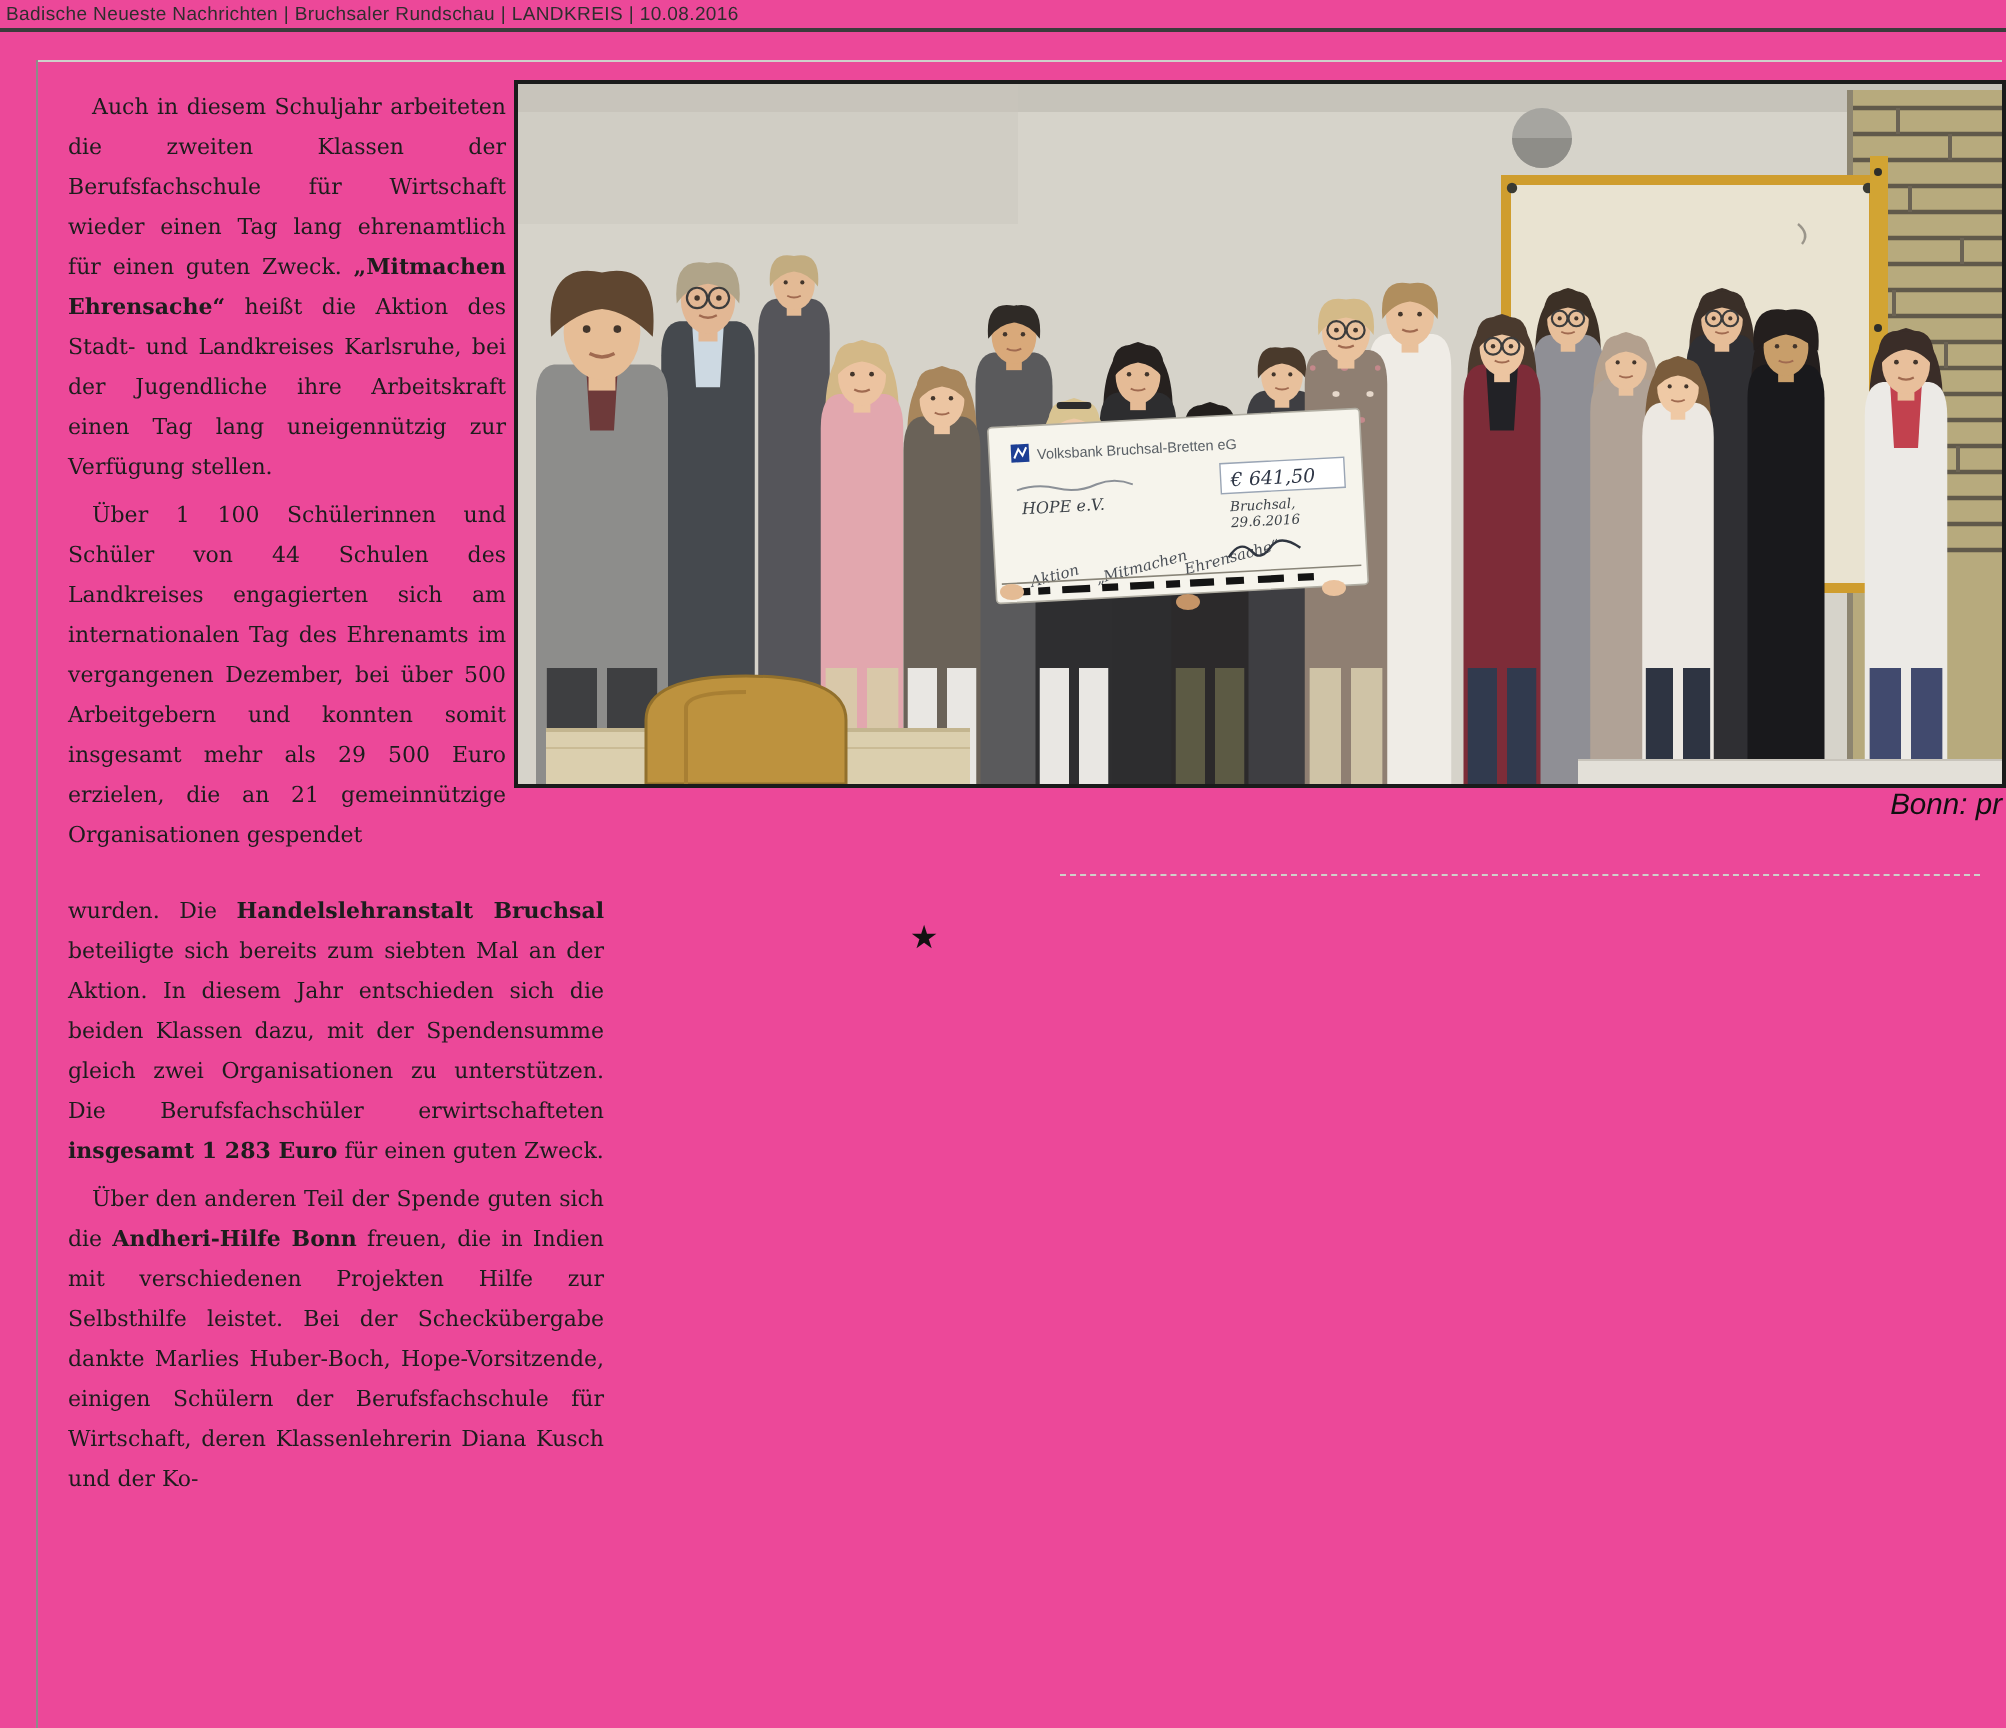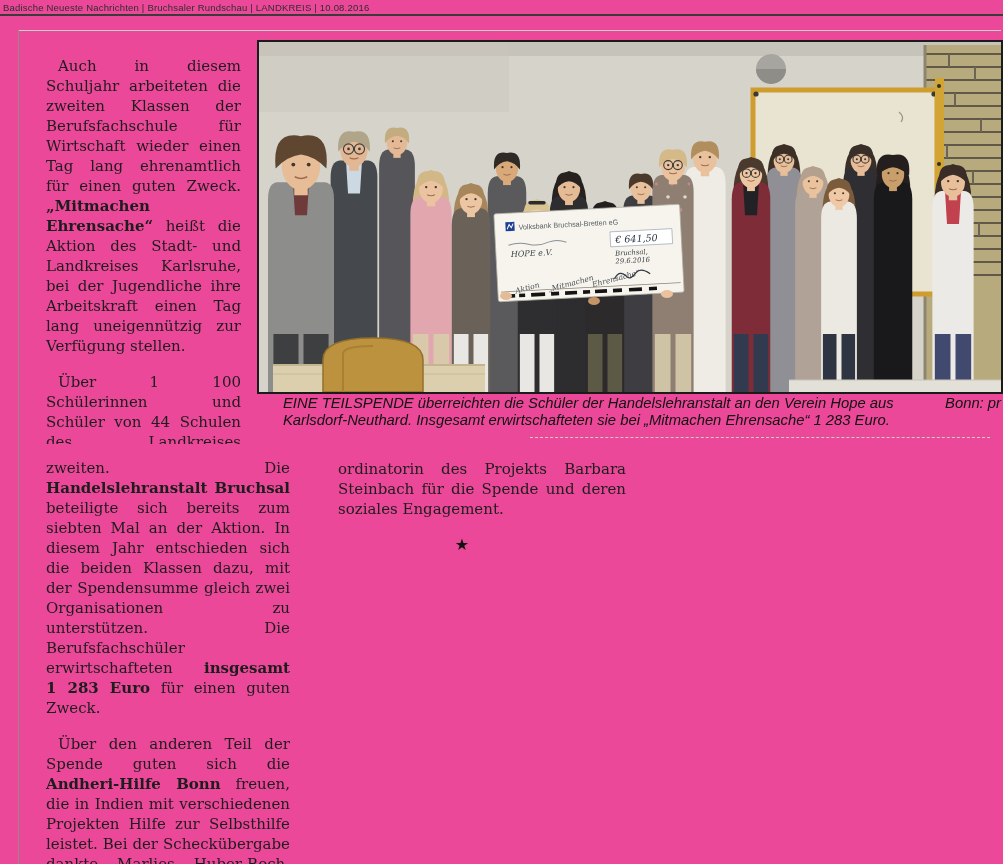--- a/index.html
+++ b/index.html
@@ -6,21 +6,21 @@
   .page{position:relative;width:1003px;height:864px;background:#ec4899;overflow:hidden;
         font-family:"DejaVu Serif",serif;color:#1d1d1d;}
   .masthead{position:absolute;left:3px;top:2px;font-family:"Liberation Sans",sans-serif;
             font-size:9.5px;color:#2e2e2e;letter-spacing:.2px;white-space:nowrap;}
   .masthead-rule{position:absolute;left:0;top:14px;width:1003px;height:2px;background:#3b3b3b;}
   .article-topline{position:absolute;left:18px;top:30px;width:983px;height:1px;background:#cfcfcb;}
   .article-leftline{position:absolute;left:18px;top:30px;width:1px;height:834px;background:#8c8c88;}
   .col1-top{position:absolute;left:30px;top:40px;width:227px;height:404px;overflow:hidden;}
   .col1-bottom{position:absolute;left:30px;top:442px;width:276px;height:422px;overflow:hidden;}
   .col2{position:absolute;left:322px;top:443px;width:320px;}
-  p.para{margin:16px;font-size:15px;line-height:20px;text-align:justify;
+  p.para{margin:4px;font-size:11px;line-height:20px;text-align:justify;
          -webkit-hyphens:auto;hyphens:auto;}
   p.indent{text-indent:12px;}
   .byline{margin-top:-20px;font-size:15px;line-height:20px;text-align:right;}
   .star-row{width:280px;margin-top:16px;text-align:center;font-size:16px;color:#111;}
   .photo-wrap{position:absolute;left:257px;top:40px;width:742px;height:350px;
               border:2px solid #1b1b1b;background:#d6d3ca;}
   .photo-wrap svg{display:block;}
   .caption{position:absolute;left:283px;top:395px;width:718px;
            font-family:"Liberation Sans",sans-serif;font-style:italic;
            font-size:14.8px;line-height:16.8px;color:#101010;}
@@ -397,27 +397,25 @@
         <path d="M64 350 L64 318 Q64 296 114 296 Q164 296 164 318 L164 350 Z" fill="#bd923e" stroke="#92702c" stroke-width="1.5"></path>
         <path d="M84 350 L84 312 Q84 304 114 304" stroke="#a87f33" stroke-width="2" fill="none"></path>
       </g>
       <rect x="530" y="338" width="212" height="12" fill="#e3e0d8"></rect>
       <line x1="530" y1="338" x2="742" y2="338" stroke="#c8c4bb" stroke-width="1"></line>
     </svg>
   </div>
 
   <div class="caption">
     <span class="credit">Bonn: pr</span>
-    <span>EINE TEILSPENDE überreichten die Schüler der Handelslehranstalt an den Verein Hope aus Karlsdorf-Neuthard. Insgesamt erwirtschafteten sie bei „Mitmachen Ehrensache“ 1&nbsp;283 Euro.</span>
   </div>
   <div class="faint-rule"></div>
 
   <div class="col1-bottom">
-    <p class="para"><span>zweiten. Die </span><b>Handelslehranstalt Bruchsal</b><span> beteiligte sich bereits zum siebten Mal an der Aktion. In diesem Jahr entschieden sich die beiden Klassen dazu, mit der Spendensumme gleich zwei Organisationen zu unterstützen. Die Berufsfachschüler erwirtschafteten </span><b>insgesamt 1&nbsp;283 Euro</b><span> für einen guten Zweck.</span></p>
+    <p class="para"><span>wurden. Die </span><b>Handelslehranstalt Bruchsal</b><span> beteiligte sich bereits zum siebten Mal an der Aktion. In diesem Jahr entschieden sich die beiden Klassen dazu, mit der Spendensumme gleich zwei Organisationen zu unterstützen. Die Berufsfachschüler erwirtschafteten </span><b>insgesamt 1&nbsp;283 Euro</b><span> für einen guten Zweck.</span></p>
     <p class="para indent"><span>Über den anderen Teil der Spende guten sich die </span><b>Andheri-Hilfe Bonn</b><span> freuen, die in Indien mit verschiedenen Projekten Hilfe zur Selbsthilfe leistet. Bei der Scheckübergabe dankte Marlies Huber-Boch, Hope-Vorsitzende, einigen Schülern der Berufsfachschule für Wirtschaft, deren Klassenlehrerin Diana Kusch und der Ko-</span></p>
   </div>
 
   <div class="col2">
-    <p class="para"><span>ordinatorin des Projekts Barbara Steinbach für die Spende und deren soziales Engagement.</span></p>
     <div class="star-row">★</div>
   </div>
 
 </div>
 
 </body></html>

